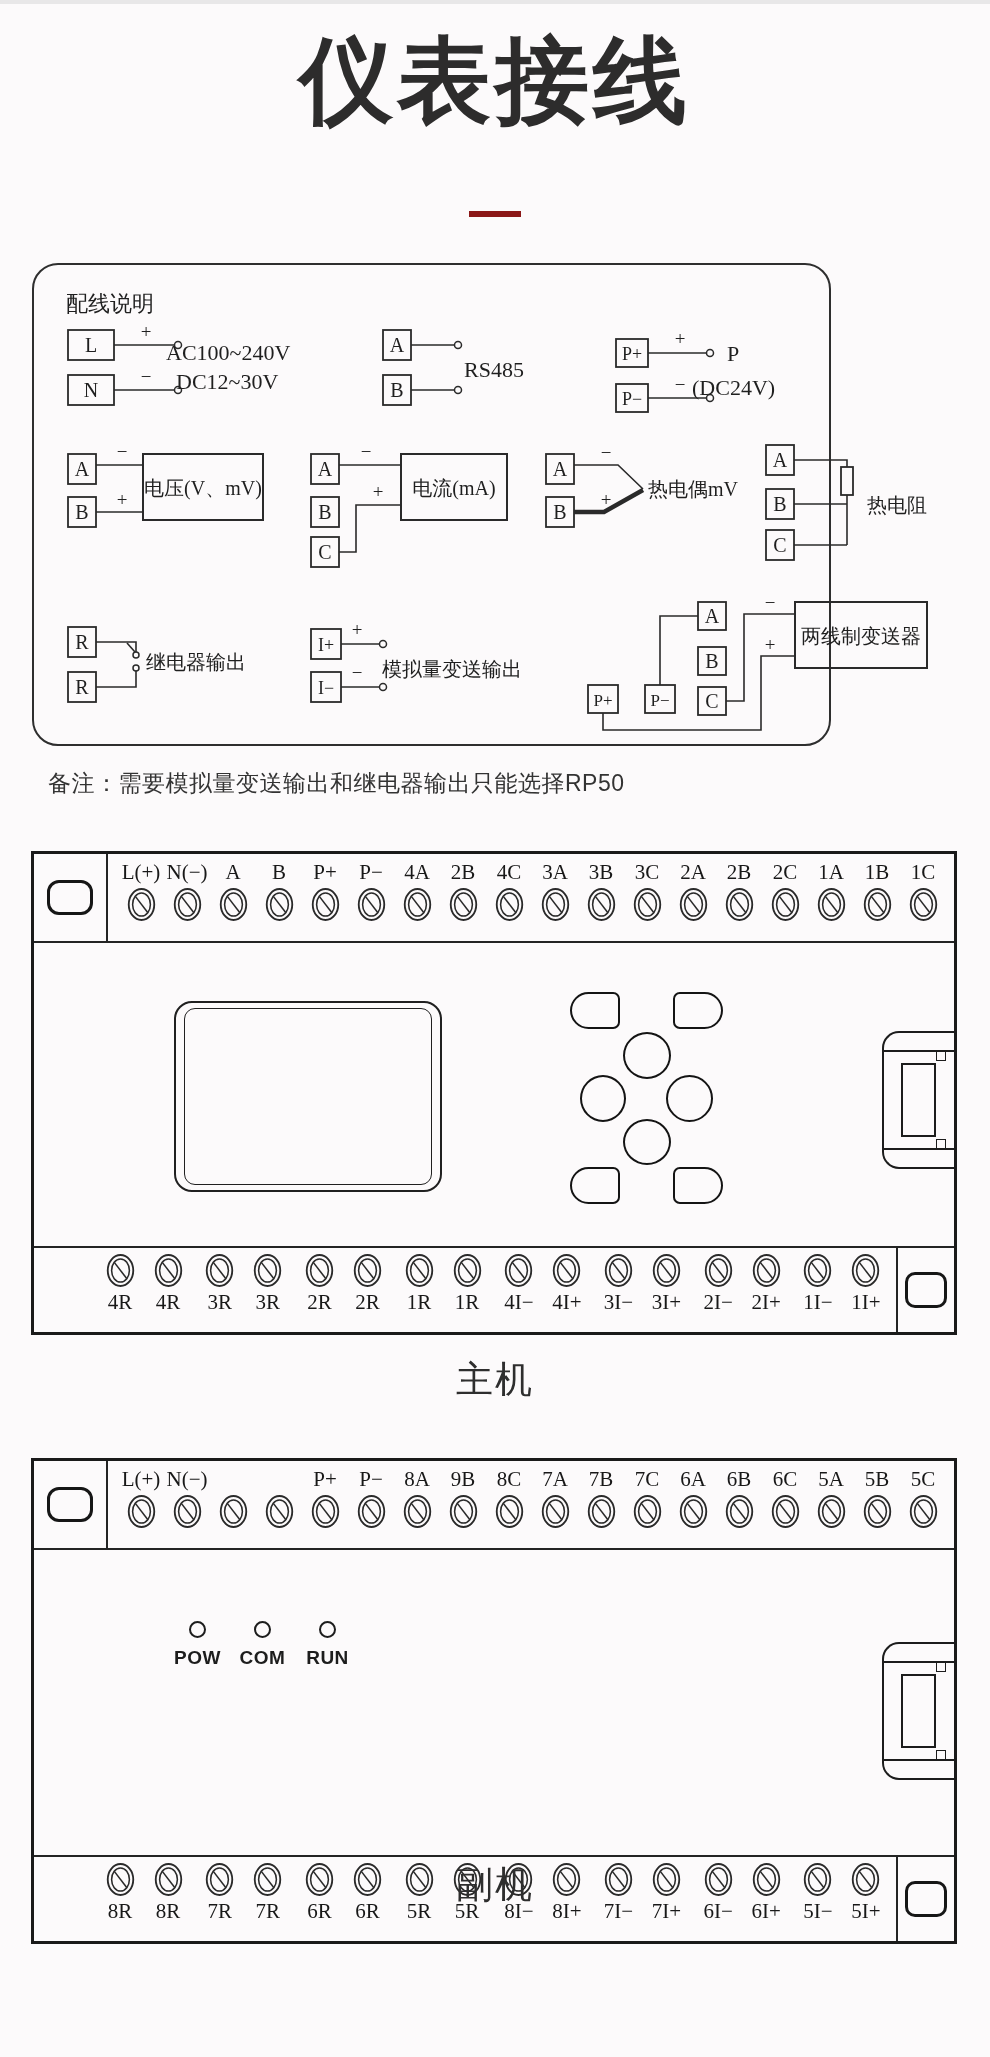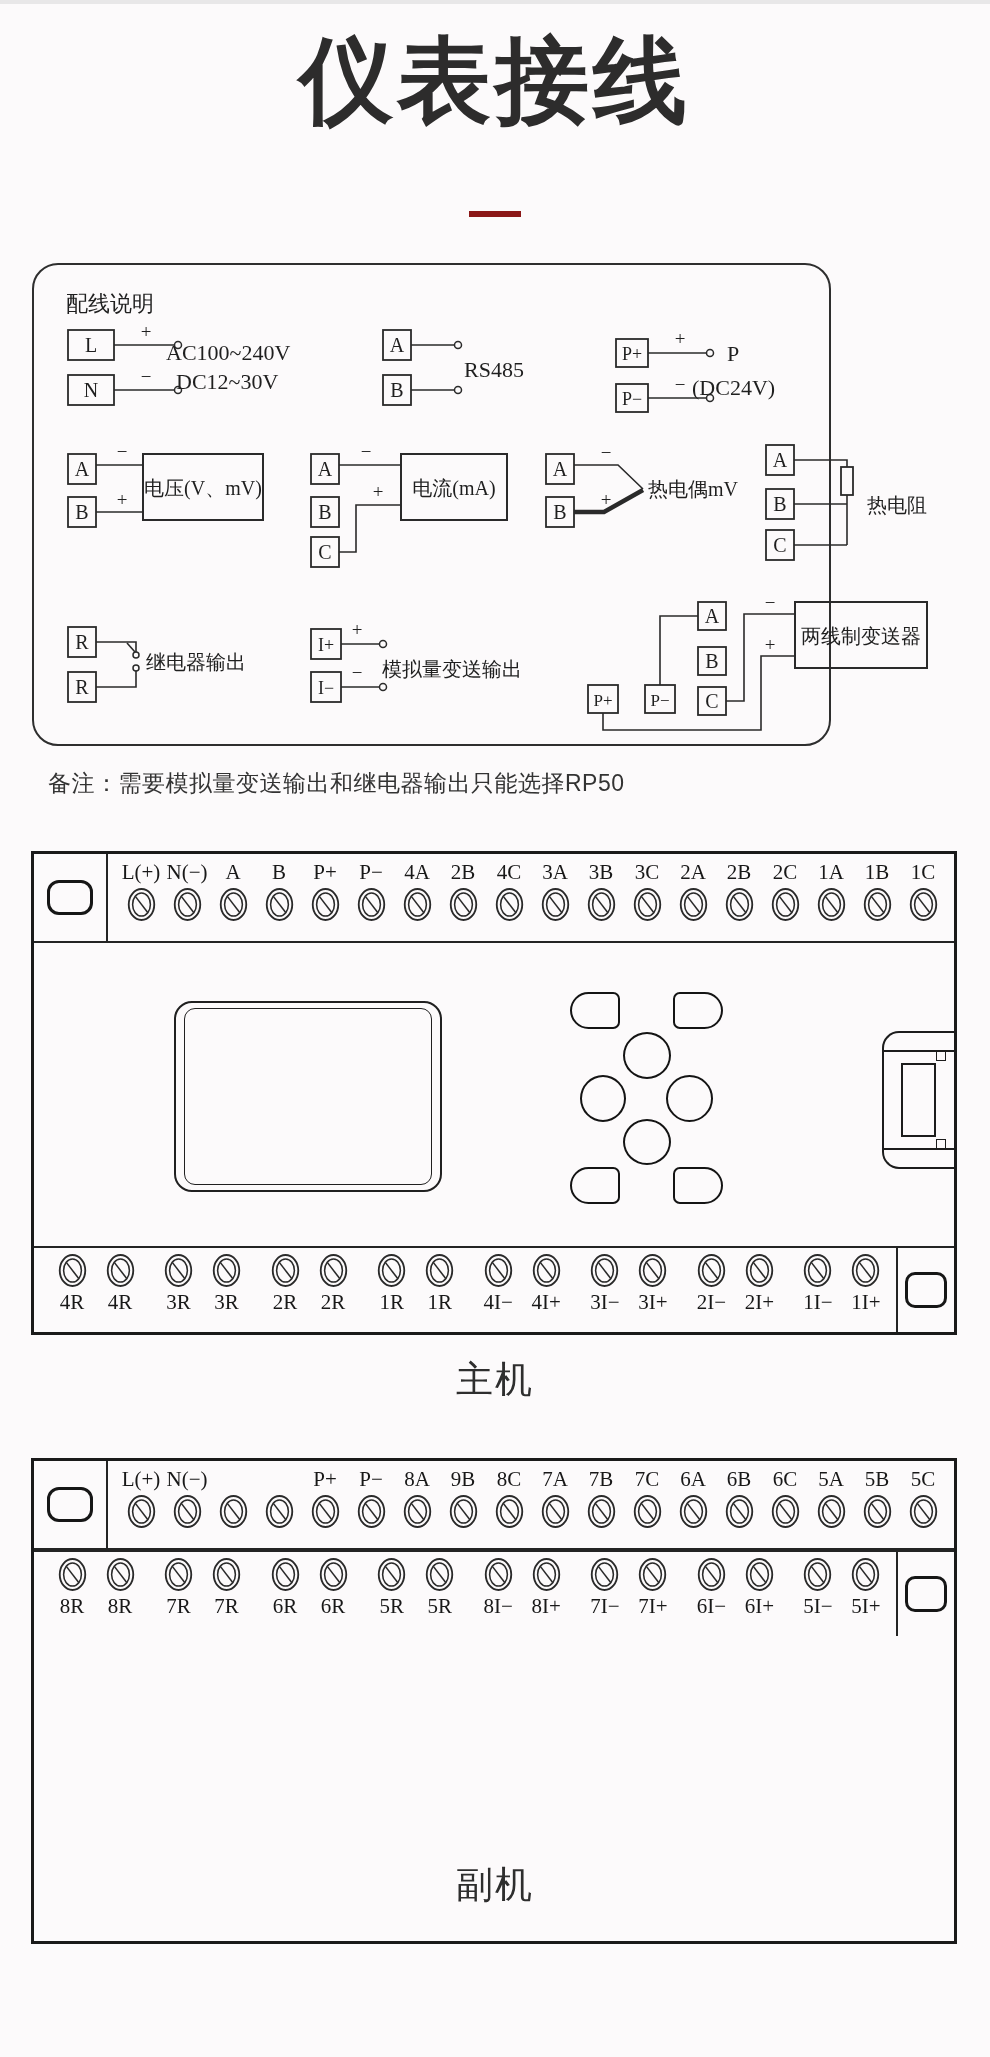--- a/index.html
+++ b/index.html
@@ -61,21 +61,21 @@
   .connector { position:absolute; right:0; width:72px; height:138px;
     border:2.5px solid #1c1c1c; border-right:none; border-radius:17px 0 0 17px; }
   .connector .hline-t { position:absolute; left:0; right:0; top:17px; border-top:2px solid #1c1c1c; }
   .connector .hline-b { position:absolute; left:0; right:0; bottom:17px; border-bottom:2px solid #1c1c1c; }
   .connector .c-in { position:absolute; left:17px; top:30px; bottom:30px; width:35px; border:2px solid #1c1c1c; }
   .connector .tab-t { position:absolute; right:8px; top:19px; width:10px; height:9px; border:1.8px solid #1c1c1c; border-top:none; }
   .connector .tab-b { position:absolute; right:8px; bottom:19px; width:10px; height:9px; border:1.8px solid #1c1c1c; border-bottom:none; }
   .conn-main { top:88px; }
   .conn-sub  { top:92px; }
 
-  .bstrip { display:flex; height:86px; border-top:2.5px solid #242424; }
+  .bstrip { display:flex; height:86px; border-top:2.5px solid #242424;padding-left:48px; }
   .bgrid { flex:1; display:flex; justify-content:space-between; padding:5px 12px 0 20px; }
   .pair { display:flex; gap:12px; }
   .bcol { width:36px; display:flex; flex-direction:column; align-items:center; gap:1px; }
   .bcol .tlabel { height:26px; line-height:26px; }
   .holecell-r { width:58px; border-left:2.5px solid #242424; display:flex; align-items:center; justify-content:center; }
   .hole2 { width:42px; height:36px; border:3px solid #161616; border-radius:10px; }
 
   .unit-caption { position:absolute; left:0; width:990px; text-align:center;
     font-size:37px; font-weight:500; color:#2e2e2e; letter-spacing:2px; }
   .cap-main { top:1355px; }
@@ -624,20 +624,43 @@
           </svg>
         </div>
       <div class="tcol">
           <span class="tlabel">5C</span>
           <svg class="screw" viewBox="0 0 30 36">
             <use href="#screw"></use>
           </svg>
         </div>
     </div>
   </div>
+  <div class="ubody">
+    <div class="led-group">
+      <div class="led">
+          <div class="led-dot"></div>
+          <span class="led-name">POW</span>
+        </div>
+      <div class="led">
+          <div class="led-dot"></div>
+          <span class="led-name">COM</span>
+        </div>
+      <div class="led">
+          <div class="led-dot"></div>
+          <span class="led-name">RUN</span>
+        </div>
+    </div>
+    <div class="connector conn-sub">
+      <div class="hline-t"></div>
+      <div class="hline-b"></div>
+      <div class="c-in"></div>
+      <div class="tab-t"></div>
+      <div class="tab-b"></div>
+    </div>
+  </div>
   <div class="bstrip">
     <div class="bgrid">
       <div class="pair">
         <div class="bcol">
             <svg class="screw" viewBox="0 0 30 36">
               <use href="#screw"></use>
             </svg>
             <span class="tlabel">8R</span>
           </div>
         <div class="bcol">

